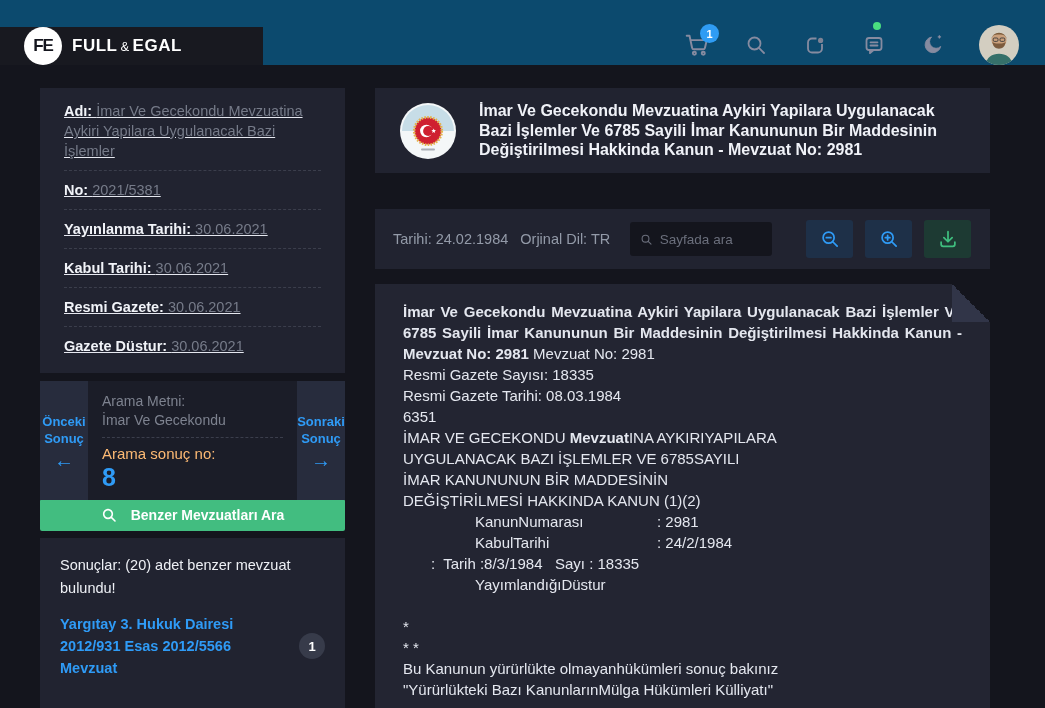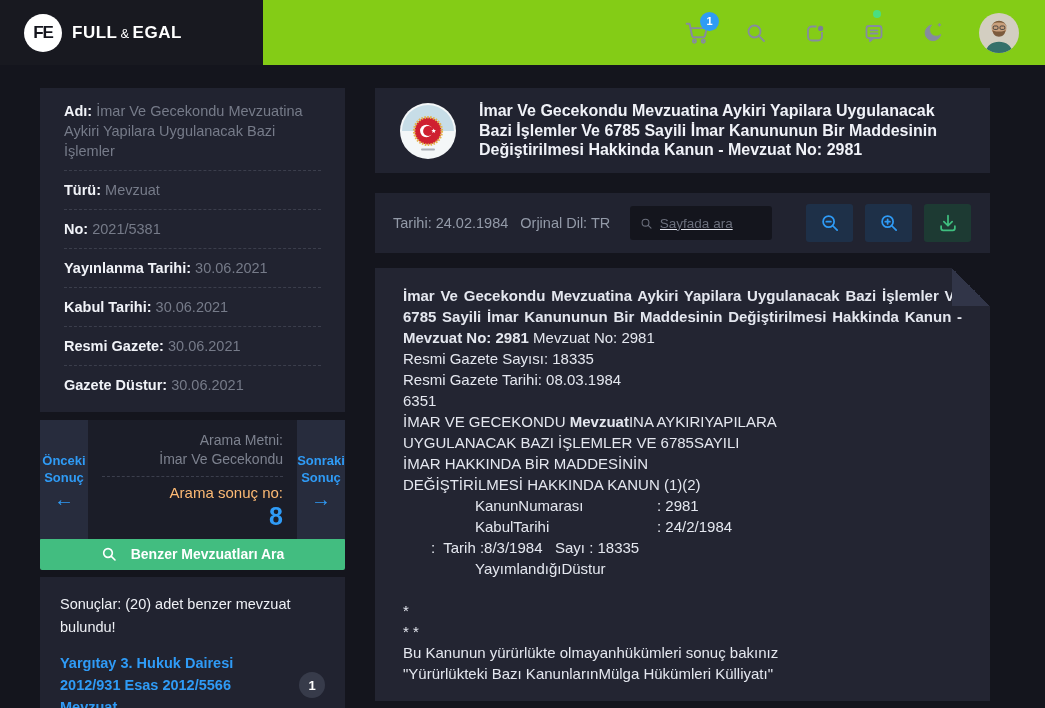--- a/index.html
+++ b/index.html
@@ -5,21 +5,21 @@
   * { box-sizing: border-box; margin: 0; padding: 0; }
   html, body { width: 1045px; height: 708px; }
   body {
     position: relative;
     background: #14151d;
     font-family: "Liberation Sans", "DejaVu Sans", sans-serif;
     overflow: hidden;
     color: #e6e8f0;
   }
   
-  .header { height: 65px; display: flex; background: #84cc16; }
+  .header { height: 65px; display: flex; background: #0c4a6e; align-items: flex-end; }
   .brand-block {
     width: 263px; background: #181920; display: flex; align-items: center;
     padding-left: 24px; gap: 10px; flex-shrink: 0;
   }
   .brand-circle {
     width: 38px; height: 38px; border-radius: 50%; background: #ffffff;
     display: flex; align-items: center; justify-content: center;
     font-weight: 900; font-size: 17px; letter-spacing: -1px; color: #14151d;
   }
   .brand-text { color: #ffffff; font-size: 17px; font-weight: 800; letter-spacing: 0.5px; }
@@ -34,32 +34,32 @@
     position: absolute; top: -8px; right: -9px; min-width: 19px; height: 19px;
     background: #2f9cf4; border-radius: 50%; color: #fff; font-size: 11px;
     display: flex; align-items: center; justify-content: center; font-weight: 600;
   }
   .green-dot { position: absolute; top: -10px; left: 12px; width: 8px; height: 8px; border-radius: 50%; background: #4ade80; }
   .avatar { width: 40px; height: 40px; border-radius: 50%; overflow: hidden; cursor: pointer; flex-shrink: 0; }
   
   .sidebar { position: absolute; left: 40px; top: 88px; width: 305px; }
   .panel { background: #212330; }
   .info-panel { padding: 4px 24px 8px; }
-  .field { padding: 9px 0; font-size: 14.5px; line-height: 20px; }
+  .field { padding: 9px 0; font-size: 14.5px; line-height: 20px; text-decoration: underline; }
   .field + .field { border-top: 1px dashed #3b3e4c; }
   .f-label { font-weight: 700; color: #f1f3f8; }
   .f-value { color: #767b89; }
   .search-nav { margin-top: 8px; display: grid; grid-template-columns: 48px 1fr 48px; height: 112px; }
   .nav-btn {
     background: #272c3d; color: #2f9bf6; font-size: 13px; font-weight: 600;
     display: flex; flex-direction: column; align-items: center; justify-content: center;
     line-height: 17px; cursor: pointer; text-align: center;
   }
   .nav-arrow { font-size: 20px; margin-top: 4px; line-height: 18px; }
-  .nav-center { background: #1b1d28; padding: 12px 14px 8px; text-align: right; }
+  .nav-center { background: #1b1d28; padding: 12px 14px 8px; text-align: left; }
   .query-label { color: #7d828f; font-size: 14px; }
   .query-text { color: #7d828f; font-size: 14px; margin-top: 3px; }
   .nav-divider { border: none; border-top: 1px dashed #3b3e4c; margin: 9px 0 7px; }
   .result-label { color: #fdba74; font-size: 15px; }
   .result-number { color: #2f9bf6; font-size: 25px; font-weight: 700; margin-top: 1px; }
   .similar-btn {
     margin-top: 6px; height: 32px; width: 100%; background: #42bd80; border: none;
     color: #fff; font-weight: 700; font-size: 14px; border-radius: 2px;
     display: flex; align-items: center; justify-content: center; gap: 14px;
     cursor: pointer; font-family: inherit;
@@ -73,25 +73,25 @@
     width: 26px; height: 26px; border-radius: 50%; flex-shrink: 0;
     display: flex; align-items: center; justify-content: center;
     font-size: 13px; color: #fff; font-weight: 600;
   }
   .nb-gray { background: #373b4a; }
   
   .main { position: absolute; left: 375px; top: 88px; width: 615px; }
   .title-panel { height: 85px; display: flex; align-items: center; gap: 22px; padding: 0 24px; }
   .emblem { width: 58px; height: 58px; flex-shrink: 0; }
   .doc-title { font-size: 16px; font-weight: 700; color: #f0f2f8; line-height: 19.5px; }
-  .toolbar { margin-top: 20px; height: 60px; display: flex; align-items: center; padding: 0 19px 0 18px; gap: 12px; }
+  .toolbar { margin-top: 36px; height: 60px; display: flex; align-items: center; padding: 0 19px 0 18px; gap: 12px; }
   .toolbar-meta { color: #939aa8; font-size: 14.5px; white-space: nowrap; }
   .page-search {
     width: 142px; height: 34px; background: #14151d; border-radius: 3px;
-    display: flex; align-items: center; padding: 0 10px; gap: 7px; margin-left: 8px; flex-shrink: 0; text-decoration: underline;
+    display: flex; align-items: center; padding: 0 10px; gap: 7px; margin-left: 8px; flex-shrink: 0;
   }
   .page-search input {
     background: transparent; border: none; outline: none; width: 100%;
     color: #ced2dc; font-size: 13.5px; font-family: inherit;
   }
   .page-search input::placeholder { color: #6b6f7c; }
   .tb-spacer { flex: 1; }
   .tool-btn { width: 47px; height: 38px; border-radius: 3px; border: none; display: flex; align-items: center; justify-content: center; cursor: pointer; flex-shrink: 0; }
   .btn-zoom { background: #1e3048; }
   .btn-download { background: #1d3a33; }
@@ -161,21 +161,20 @@
         <path d="M13.4 16.5c.4 4.8 3 7.2 6.6 7.2s6.2-2.4 6.6-7.2c-.9 1.4-2.1 2-6.6 2s-5.7-.6-6.6-2z" fill="#6e4f33" opacity="0.85"></path>
         <path d="M6.5 40c1-7.8 6.6-11.3 13.5-11.3S32.5 32.2 33.5 40z" fill="#35706a"></path>
       </svg>
     </div>
   </div>
 </div>
 
 <div class="sidebar">
   <div class="panel info-panel">
     <div class="field"><span class="f-label">Adı: </span><span class="f-value">İmar Ve Gecekondu Mevzuatina Aykiri Yapilara Uygulanacak Bazi İşlemler</span></div>
-    <div class="field"><span class="f-label">Türü: </span><span class="f-value">Mevzuat</span></div>
     <div class="field"><span class="f-label">No: </span><span class="f-value">2021/5381</span></div>
     <div class="field"><span class="f-label">Yayınlanma Tarihi: </span><span class="f-value">30.06.2021</span></div>
     <div class="field"><span class="f-label">Kabul Tarihi: </span><span class="f-value">30.06.2021</span></div>
     <div class="field"><span class="f-label">Resmi Gazete: </span><span class="f-value">30.06.2021</span></div>
     <div class="field"><span class="f-label">Gazete Düstur: </span><span class="f-value">30.06.2021</span></div>
   </div>
 
   <div class="search-nav">
     <div class="nav-btn">
       <span>Önceki</span>
@@ -268,21 +267,21 @@
     <div class="fold-corner"></div>
     <div class="doc-text">
       <p class="doc-heading"><span>İmar Ve Gecekondu Mevzuatina Aykiri Yapilara Uygulanacak Bazi İşlemler Ve 6785 Sayili İmar Kanununun Bir Maddesinin Değiştirilmesi Hakkinda Kanun - Mevzuat No: 2981</span><span class="reg"> Mevzuat No: 2981</span></p>
       <div>Resmi Gazete Sayısı: 18335</div>
       <div>Resmi Gazete Tarihi: 08.03.1984</div>
       <div>6351</div>
 
       <div class="caps-block">
         <div class="caps-line"><span>İMAR VE GECEKONDU </span><b>Mevzuat</b><span>INA AYKIRIYAPILARA</span></div>
         <div class="caps-line">UYGULANACAK BAZI İŞLEMLER VE 6785SAYILI</div>
-        <div class="caps-line">İMAR HAKKINDA BİR MADDESİNİN</div>
+        <div class="caps-line">İMAR KANUNUNUN BİR MADDESİNİN</div>
         <div class="caps-line">DEĞİŞTİRİLMESİ HAKKINDA KANUN (1)(2)</div>
       </div>
 
       <div class="details-block">
         <div class="detail-row">
             <span class="detail-label">KanunNumarası</span>
             <span class="detail-value">: 2981</span>
           </div>
         <div class="detail-row">
             <span class="detail-label">KabulTarihi</span>

